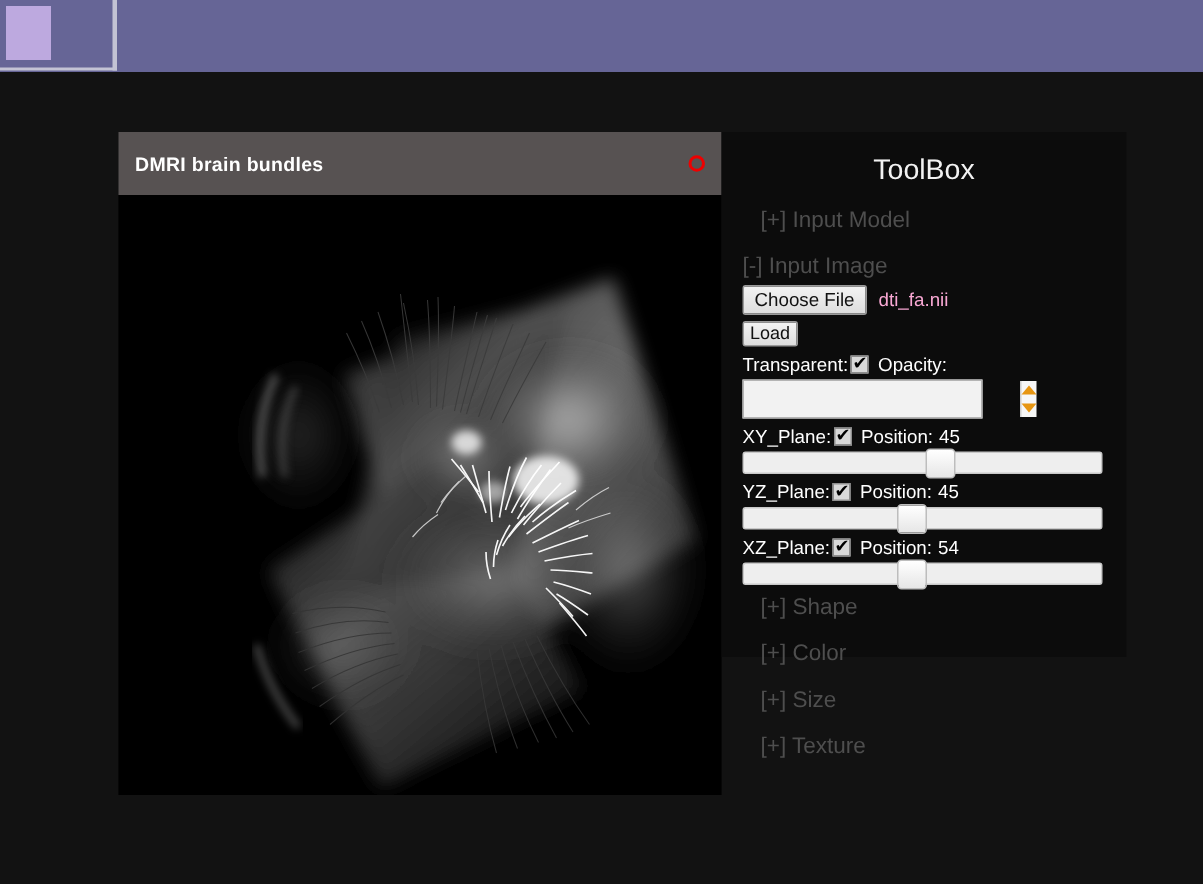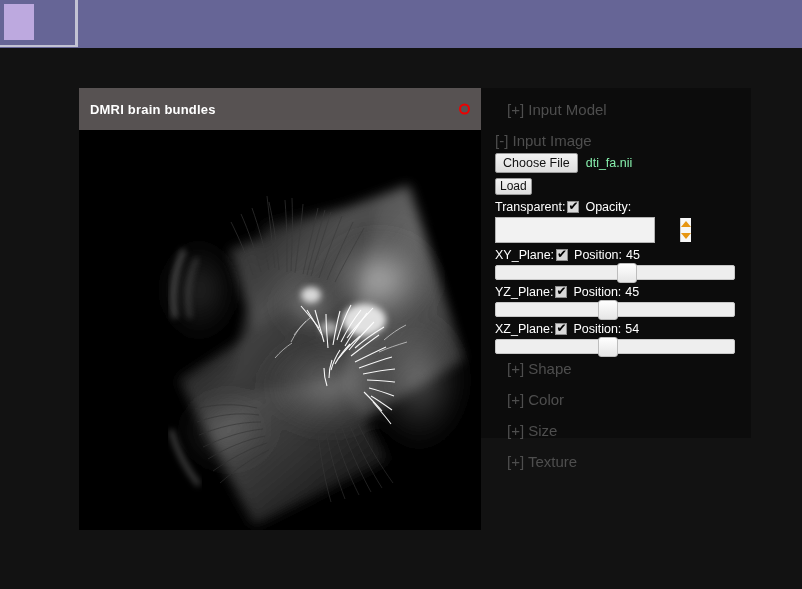--- a/index.html
+++ b/index.html
@@ -120,21 +120,21 @@
     border: 1px solid #9a9a9a;
     color: #111;
     font-size: 12.5px;
     font-family: Liberation Sans, sans-serif;
     padding: 2px 7px;
     border-radius: 2px;
     cursor: pointer;
     line-height: 14px;
   }
   .file-name {
-    color: #86efac;
+    color: #f9a8d4;
     font-size: 12.5px;
     margin-left: 8px;
   }
   .load-row { margin-top: 3px; }
   .btn-load {
     background: linear-gradient(#f3f3f3, #dedede);
     border: 1px solid #9a9a9a;
     color: #111;
     font-size: 12px;
     padding: 1px 4px;
@@ -388,20 +388,21 @@
       <g filter="url(#blur3)" opacity="0.55">
         <path d="M105,120 C95,140 92,165 96,188" stroke="#8f8f8f" stroke-width="5" fill="none"></path>
         <path d="M118,128 C109,147 107,168 111,188" stroke="#6a6a6a" stroke-width="4" fill="none"></path>
         <path d="M92,300 C98,322 108,340 120,355" stroke="#7a7a7a" stroke-width="5" fill="none"></path>
       </g>
     </svg>
   </div>
 </div>
 
 <div id="toolbox-panel">
+  <div id="toolbox-title">ToolBox</div>
 
   <div class="tb-body">
     <div class="collapsed-section">[+] Input Model</div>
     <div class="expanded-section">[-] Input Image</div>
 
     <div class="file-row">
       <button class="btn">Choose File</button>
       <span class="file-name">dti_fa.nii</span>
     </div>
 

